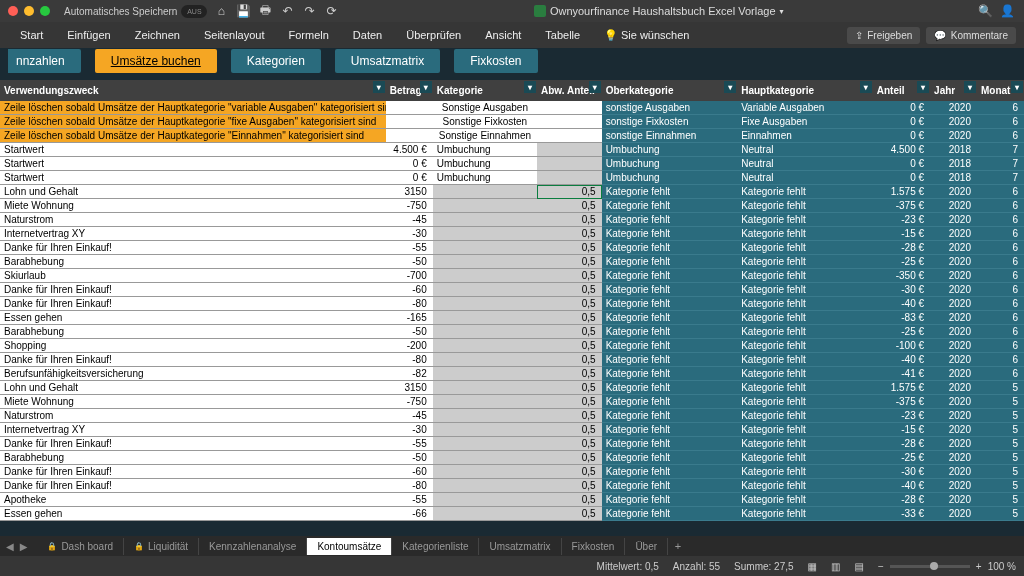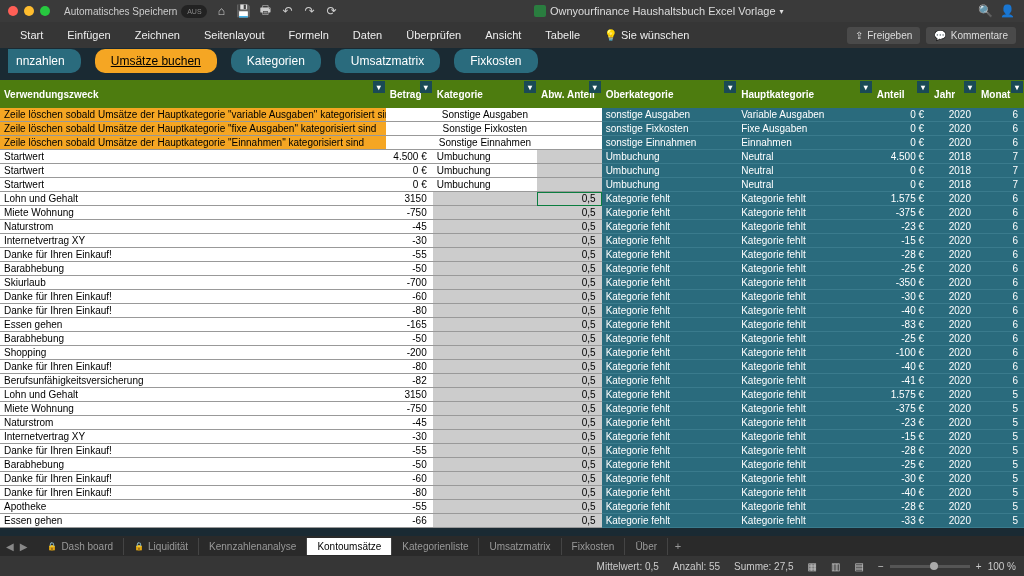--- a/index.html
+++ b/index.html
@@ -11,26 +11,26 @@
 .autosave { display: flex; align-items: center; gap: 4px; margin-left: 8px; color: #ccc; font-size: 10px; }
 .toggle { width: 26px; height: 13px; background: #222; border-radius: 7px; position: relative; font-size: 7px; display:flex;align-items:center;justify-content:center;color:#888; }
 .ticon { width: 16px; height: 16px; color: #ccc; display: flex; align-items: center; justify-content: center; cursor: pointer; font-size: 12px; }
 .doctitle { flex: 1; text-align: center; color: #ddd; font-size: 11px; display: flex; align-items: center; justify-content: center; gap: 4px; }
 .xicon { width: 12px; height: 12px; background: #2a7d3f; border-radius: 2px; display: inline-block; }
 .menubar { height: 26px; background: #363636; display: flex; align-items: center; padding: 0 8px; gap: 0; }
 .menubar .mi { padding: 0 12px; color: #eee; font-size: 11px; cursor: pointer; height: 26px; display: flex; align-items: center; }
 .menubar .right { margin-left: auto; display: flex; gap: 6px; }
 .menubtn { background: #4a4a4a; padding: 3px 8px; border-radius: 3px; color: #ddd; font-size: 10px; display: flex; align-items: center; gap: 4px; cursor: pointer; }
 .navtabs { height: 25px; background: #1a2a33; display: flex; align-items: center; padding: 0 8px; gap: 14px; }
-.navtab { background: #2a6b7d; color: #fff; padding: 5px 16px; border-radius: 10px; font-size: 12px; cursor: pointer; font-weight: 500; }
+.navtab { background: #2a6b7d; color: #fff; padding: 5px 16px; border-radius: 2px; font-size: 12px; cursor: pointer; font-weight: 500; }
 .navtab.active { background: #f5a623; color: #000; text-decoration: underline; }
 .navtab.trunc { border-top-left-radius: 0; border-bottom-left-radius: 0; padding-left: 8px; }
 .sheet { position: absolute; top: 80px; left: 0; right: 0; bottom: 40px; overflow: hidden; background: #1a2a33; }
 .htable { width: 100%; border-collapse: collapse; table-layout: fixed; }
-.htable th { background: #4d7c0f; color: #fff; font-size: 10px; font-weight: 600; text-align: left; padding: 2px 4px; height: 28px; position: relative; white-space: nowrap; overflow: hidden; }
+.htable th { background: #404040; color: #fff; font-size: 10px; font-weight: 600; text-align: left; padding: 2px 4px; height: 21px; position: relative; white-space: nowrap; overflow: hidden; }
 .htable th .fdrop { position: absolute; right: 1px; top: 1px; width: 12px; height: 12px; background: #1a4a55; color: #fff; font-size: 8px; display: flex; align-items: center; justify-content: center; cursor: pointer; }
 .htable td { background: #fff; color: #000; font-size: 10px; padding: 1px 4px; height: 13px; border-bottom: 1px solid #999; white-space: nowrap; overflow: hidden; }
 .htable td.orange { background: #f5a623; color: #000; }
 .htable td.teal { background: #2a6b7d; color: #fff; border-bottom-color: #3a7b8d; }
 .htable td.gray { background: #ccc; color: #000; }
 .htable td.sel { outline: 1px solid #0a7d3f; outline-offset: -1px; }
 .htable td.num { text-align: right; padding-right: 6px; }
 .sheettabs { position: absolute; bottom: 20px; left: 0; right: 0; height: 20px; background: #2a2a2a; display: flex; align-items: center; padding: 0 4px; }
 .stnav { display: flex; gap: 2px; margin-right: 8px; }
 .stnav span { color: #888; font-size: 10px; cursor: pointer; padding: 0 2px; }

